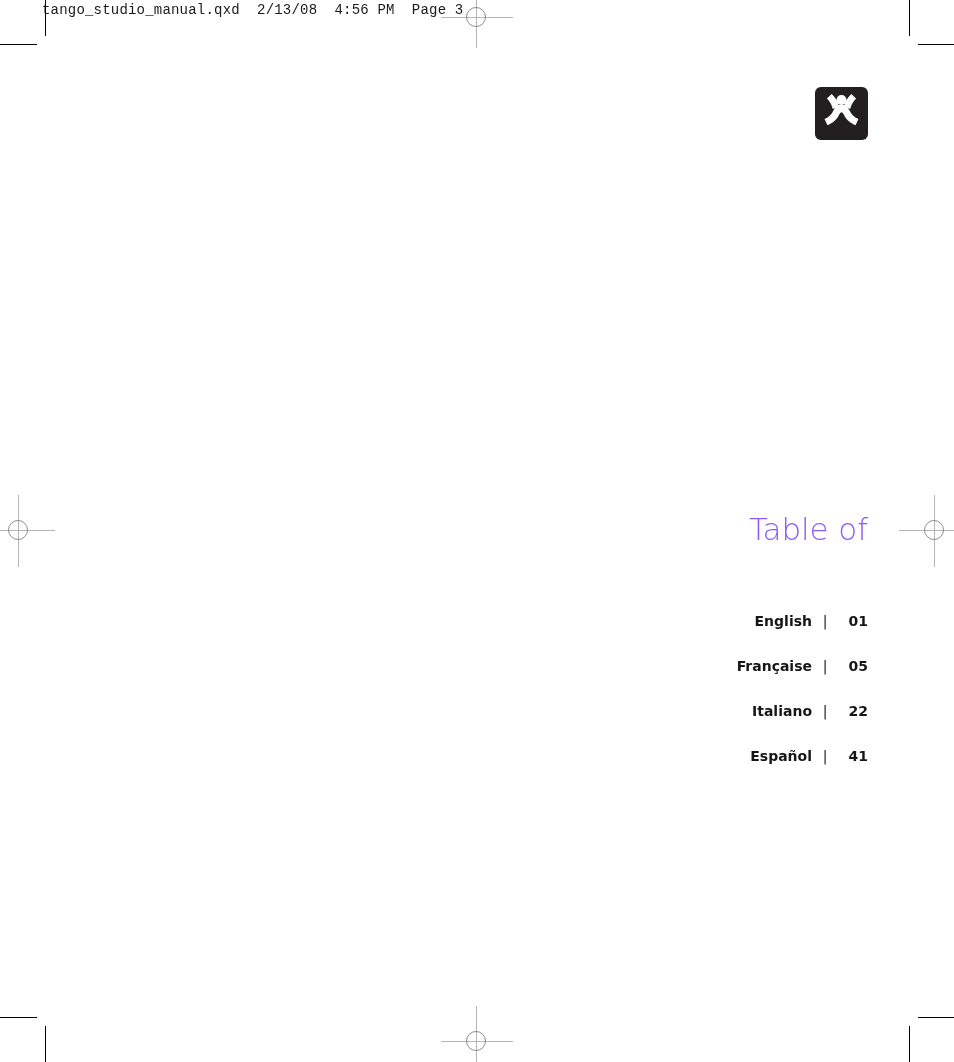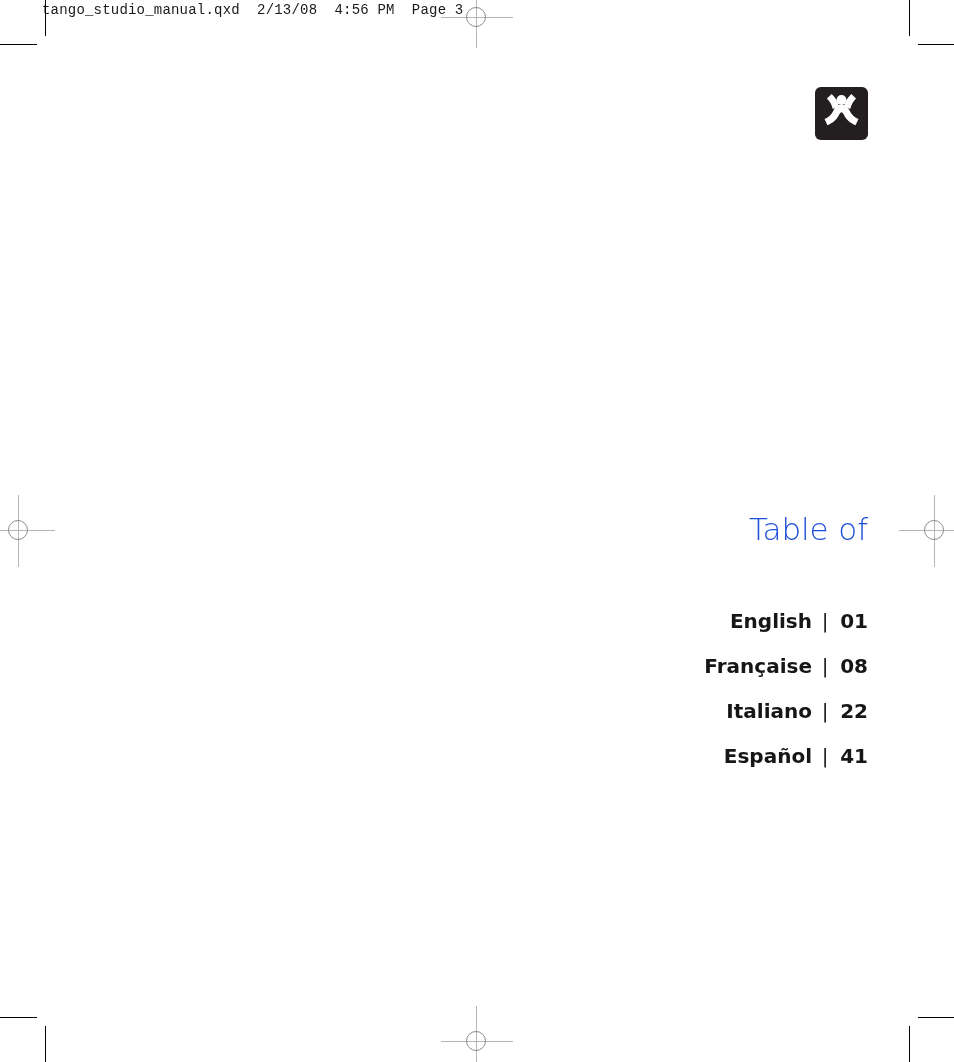--- a/index.html
+++ b/index.html
@@ -113,36 +113,36 @@
     top: 512px;
     width: 400px;   
     text-align: right;
   }
 
   .toc-title {
     font-family: "DejaVu Sans", "Liberation Sans", sans-serif;
     font-weight: 300;
     font-size: 31px;
     line-height: 34px;
-    color: #1d4ed8;
+    color: #8b5cf6;
     letter-spacing: -0.1px;
     margin: 0;
   }
   .toc-title .line { display: block; }
 
   .toc-list {
     list-style: none;
     margin: 0;
     padding: 0;
     margin-top: 53px;
   }
   .toc-item {
     font-family: "DejaVu Sans", "Liberation Sans", sans-serif;
     font-weight: bold;
-    font-size: 20px;
+    font-size: 14px;
     color: #161616;
     height: 45px;
     line-height: 45px;
     white-space: nowrap;
   }
   .toc-lang {
     display: inline-block;
   }
   .toc-sep {
     display: inline-block;
@@ -222,21 +222,21 @@
 
     <h1 class="toc-title">
       <span class="line">Table of</span>
     </h1>
 
     <ul class="toc-list">
       <li class="toc-item">
         <span class="toc-lang">English</span><span class="toc-sep">|</span><span class="toc-page">01</span>
       </li>
       <li class="toc-item">
-        <span class="toc-lang">Française</span><span class="toc-sep">|</span><span class="toc-page">08</span>
+        <span class="toc-lang">Française</span><span class="toc-sep">|</span><span class="toc-page">05</span>
       </li>
       <li class="toc-item">
         <span class="toc-lang">Italiano</span><span class="toc-sep">|</span><span class="toc-page">22</span>
       </li>
       <li class="toc-item">
         <span class="toc-lang">Español</span><span class="toc-sep">|</span><span class="toc-page">41</span>
       </li>
     </ul>
 
   </div>

